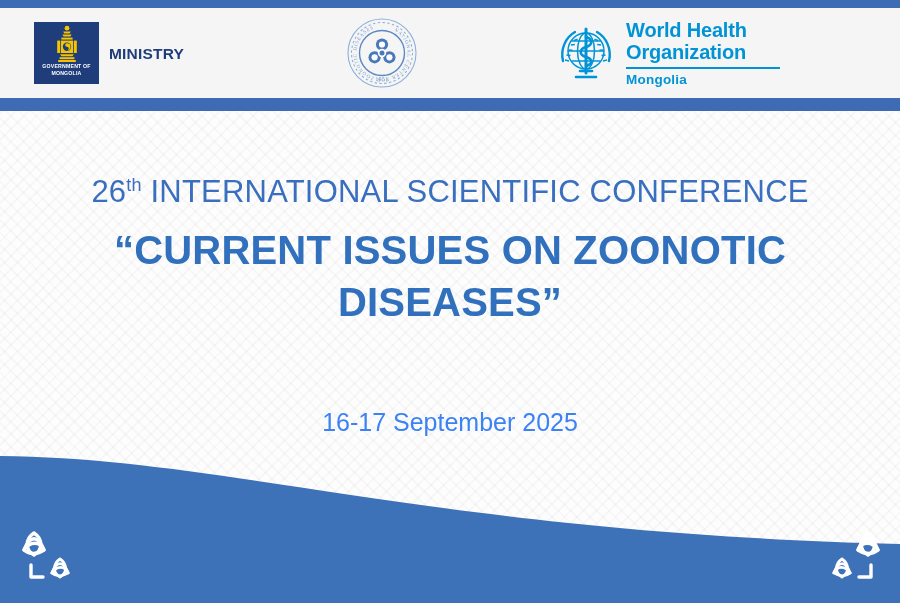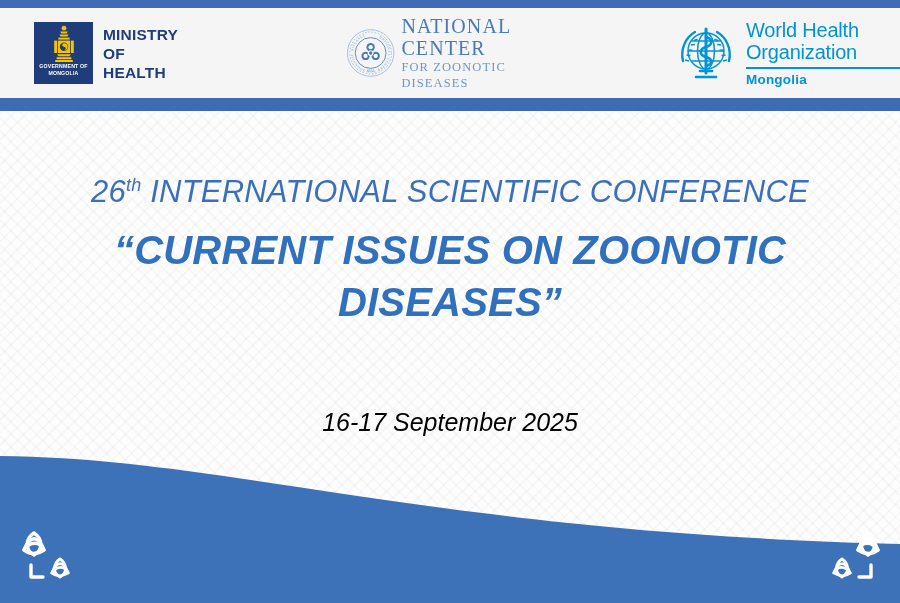--- a/index.html
+++ b/index.html
@@ -87,21 +87,21 @@
     letter-spacing: 1.1px;
     line-height: 16px;
   }
 
   
   .who-emblem { width: 64px; height: 64px; display:block; }
   .who-name { margin-left: 8px; }
   .who-line {
     color: #0093d5;
     font-size: 20px;
-    font-weight: normal;
+    font-weight: bold;
     line-height: 22px;
     letter-spacing: -.2px;
   }
   .who-rule {
     width: 154px; height: 2px;
     background: #0093d5;
     margin: 4px 0 3px 0;
   }
   .who-country {
     color: #0093d5;
@@ -135,21 +135,20 @@
     left: 0; top: 440px;
     width: 900px; height: 163px;
   }
 
   
   .text-block {
     position: absolute;
     left: 0; top: 111px;
     width: 900px;
     text-align: center;
-    font-style: italic;
   }
   .conf-line {
     margin-top: 63px;
     color: #3a6fbf;
     font-size: 31px;
     line-height: 36px;
     letter-spacing: .2px;
   }
   .conf-line sup {
     font-size: 18px;
@@ -160,21 +159,21 @@
     margin-top: 14px;
     color: #3070bc;
     font-size: 40px;
     font-weight: bold;
     line-height: 52px;
     letter-spacing: .2px;
     padding: 0 94px;
   }
   .conf-when {
     margin-top: 78px;
-    color: #000000;
+    color: #3b82f6;
     font-size: 25px;
     line-height: 33px;
   }
   .conf-where {
     color: #2b6cb5;
     font-size: 25px;
     line-height: 33px;
   }
 
   
@@ -215,21 +214,20 @@
           <g fill="#f5c400">
             <path d="M13 18.2 a3.6 3.6 0 0 1 0 7.2 a1.8 1.8 0 0 0 0 -3.6 a1.8 1.8 0 0 1 0 -3.6 z"></path>
             <circle cx="13" cy="19.9" r=".85"></circle>
           </g>
         </svg>
         <div class="moh-emblem-text">GOVERNMENT OF</div>
         <div class="moh-emblem-text">MONGOLIA</div>
       </div>
       <div class="moh-name">
         <div>MINISTRY</div>
-        <div>OF HEALTH</div>
       </div>
     </div>
 
     <div class="logo-slot ncz">
       <svg class="ncz-seal" viewBox="0 0 72 72">
         <circle cx="36" cy="36" r="34" fill="none" stroke="#8fb0d8" stroke-width="1.1"></circle>
         <circle cx="36" cy="36" r="30.5" fill="none" stroke="#8fb0d8" stroke-width="1.1" stroke-dasharray="2.4 2.4"></circle>
         <circle cx="36" cy="36" r="22.5" fill="none" stroke="#5c88c4" stroke-width="1.4"></circle>
         <g fill="#4a79ba">
           <circle cx="36" cy="27.5" r="6.1"></circle>
@@ -242,24 +240,20 @@
           <circle cx="43.4" cy="40.3" r="3.1"></circle>
           <circle cx="36" cy="36" r="4.2"></circle>
         </g>
         <circle cx="36" cy="36" r="2.5" fill="#4a79ba"></circle>
         <text x="36" y="64" font-family="Liberation Serif, serif" font-size="5.4" fill="#6f95c8" text-anchor="middle" letter-spacing=".5">1951</text>
         <path id="ncz-ring" d="M36 10.5 a25.5 25.5 0 1 1 -.01 0" fill="none"></path>
         <text font-family="Liberation Serif, serif" font-size="4.9" fill="#7ba0cd" letter-spacing=".9">
           <textPath href="#ncz-ring" startOffset="8%">NATIONAL CENTER FOR ZOONOTIC DISEASES</textPath>
         </text>
       </svg>
-      <div class="ncz-name">
-        <div class="ncz-line1">NATIONAL CENTER</div>
-        <div class="ncz-line2">FOR ZOONOTIC DISEASES</div>
-      </div>
     </div>
 
     <div class="logo-slot who">
       <svg class="who-emblem" viewBox="0 0 64 64">
         <g fill="none" stroke="#0093d5" stroke-width="1.5">
           <circle cx="32" cy="30" r="18"></circle>
           <ellipse cx="32" cy="30" rx="8.5" ry="18"></ellipse>
           <path d="M14 30 h36"></path>
           <path d="M17.5 20 h29"></path>
           <path d="M17.5 40 h29"></path>

